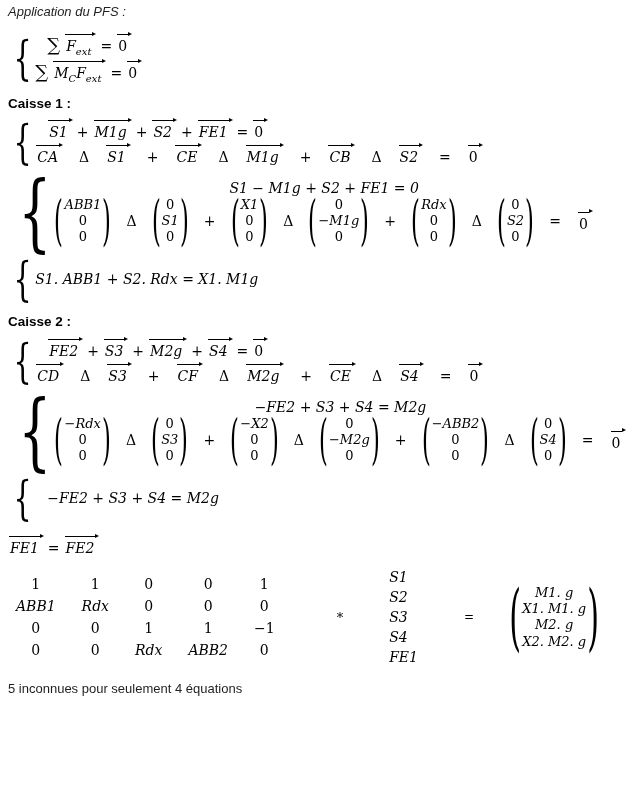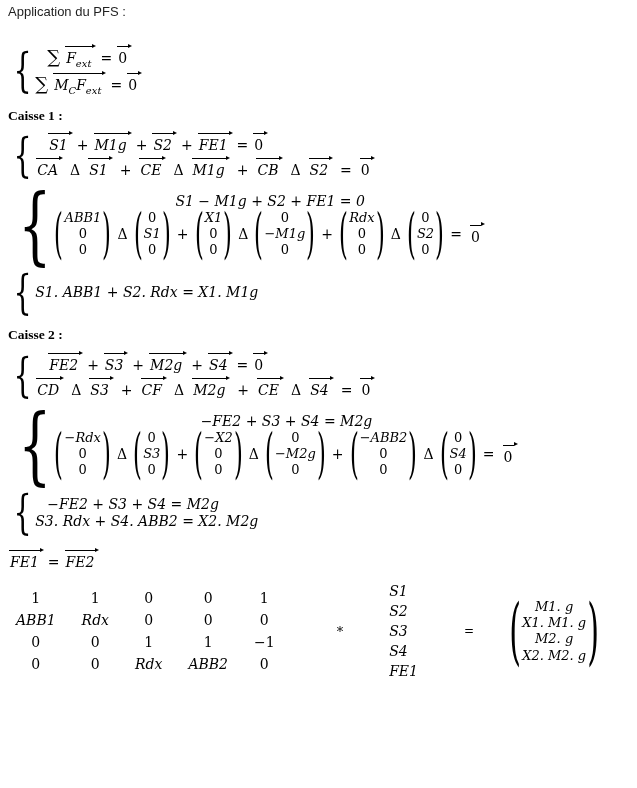--- a/index.html
+++ b/index.html
@@ -5,33 +5,33 @@
   * { box-sizing: border-box; }
   html, body { margin: 0; padding: 0; background: #ffffff; }
   body {
     width: 637px; height: 788px; overflow: hidden;
     color: #1a1a1a;
     font-family: "Liberation Sans", sans-serif;
   }
   .page { padding: 4px 10px 0 8px; }
 
   .body-text { font-size: 13px; margin: 0; color: #1f1f1f; }
-  .heading { font-size: 13.5px; font-weight: bold; margin: 0; color: #000; font-family: Liberation Serif, serif; }
+  .heading { font-size: 13.5px; font-weight: bold; margin: 0; color: #000; }
   .italic-text { font-style: italic; white-space: nowrap; letter-spacing: 0.2px; }
 
   
   .m { font-family: "DejaVu Serif", serif; font-style: italic; font-size: 14px; color: #000; }
   .up { font-style: normal; }
   .sum { font-style: normal; font-size: 18px; }
   sub.m { font-size: 10px; text-align: center; }
 
   
   .mrow { display: flex; align-items: baseline; gap: 4px; white-space: nowrap; }
   .mrow.cent { align-items: center; }
-  .tight { gap: 7px; }
+  .tight { gap: 16px; }
 
   
   .vec { position: relative; display: inline-block; padding: 6px 5px 0 2px; }
   .vec::before { content: ""; position: absolute; left: 1px; right: 4px; top: 3px; border-top: 1px solid #000; }
   .vec::after { content: ""; position: absolute; right: 0; top: 0.5px; width: 0; height: 0;
                 border-left: 4px solid #000; border-top: 2.5px solid transparent; border-bottom: 2.5px solid transparent; }
 
   
   .sys { display: flex; align-items: center; }
   .brace { font-family: "DejaVu Serif", serif; font-style: normal; line-height: 1; display: inline-block;
@@ -54,21 +54,21 @@
   .fm { display: grid; grid-template-columns: repeat(5, auto); column-gap: 26px; row-gap: 6px;
         justify-items: center; margin-left: 8px; }
   .fm .m { font-size: 14px; }
   .unk { display: flex; flex-direction: column; align-items: flex-start; gap: 4px; }
   .op-star { margin-left: 62px; font-size: 13px; }
   .op-eq { margin-left: 46px; font-size: 12px; }
   .unk-gap { margin-left: 46px; }
   .rhs-gap { margin-left: 36px; }
 
   
-  .mb-title { margin-bottom: 24px; }
+  .mb-title { margin-bottom: 12px; font-style: italic; }
   .mb-sys1 { margin-bottom: 12px; }
   .mb-h1 { margin-bottom: 6px; }
   .mb-vsys { margin-bottom: 4px; }
   .mb-bigsys { margin-bottom: 2px; }
   .mb-ssys { margin-bottom: 12px; }
   .mb-h2 { margin-bottom: 7px; }
   .mb-intro { margin-bottom: 19px; }
   .mb-hyp { margin-bottom: 15px; }
   .mb-fe { margin-bottom: 12px; }
   .mb-final { margin-bottom: 16px; }
@@ -321,23 +321,20 @@
         <span class="vec"><span class="m up">0</span></span>
       </div>
     </div>
   </div>
 
   <div class="sys mb-ssys">
     <span class="brace b2">{</span>
     <div class="rows">
       <div class="mrow indent1">
           <span class="m">−FE2 + S3 + S4 = M2g</span>
-        </div>
-      <div class="mrow">
-          <span class="m">S3. Rdx + S4. ABB2 = X2. M2g</span>
         </div>
     </div>
   </div>
 
 
   <div class="mrow mb-fe">
     <span class="vec"><span class="m">FE1</span></span>
     <span class="m up">=</span>
     <span class="vec"><span class="m">FE2</span></span>
   </div>
@@ -379,14 +376,15 @@
       <span class="cells">
         <span class="m">M1. g</span>
         <span class="m">X1. M1. g</span>
         <span class="m">M2. g</span>
         <span class="m">X2. M2. g</span>
       </span>
       <span class="paren p4">)</span>
     </span>
   </div>
 
+  <p class="body-text">5 inconnues pour seulement 4 équations</p>
 
 </div>
 
 </body></html>

